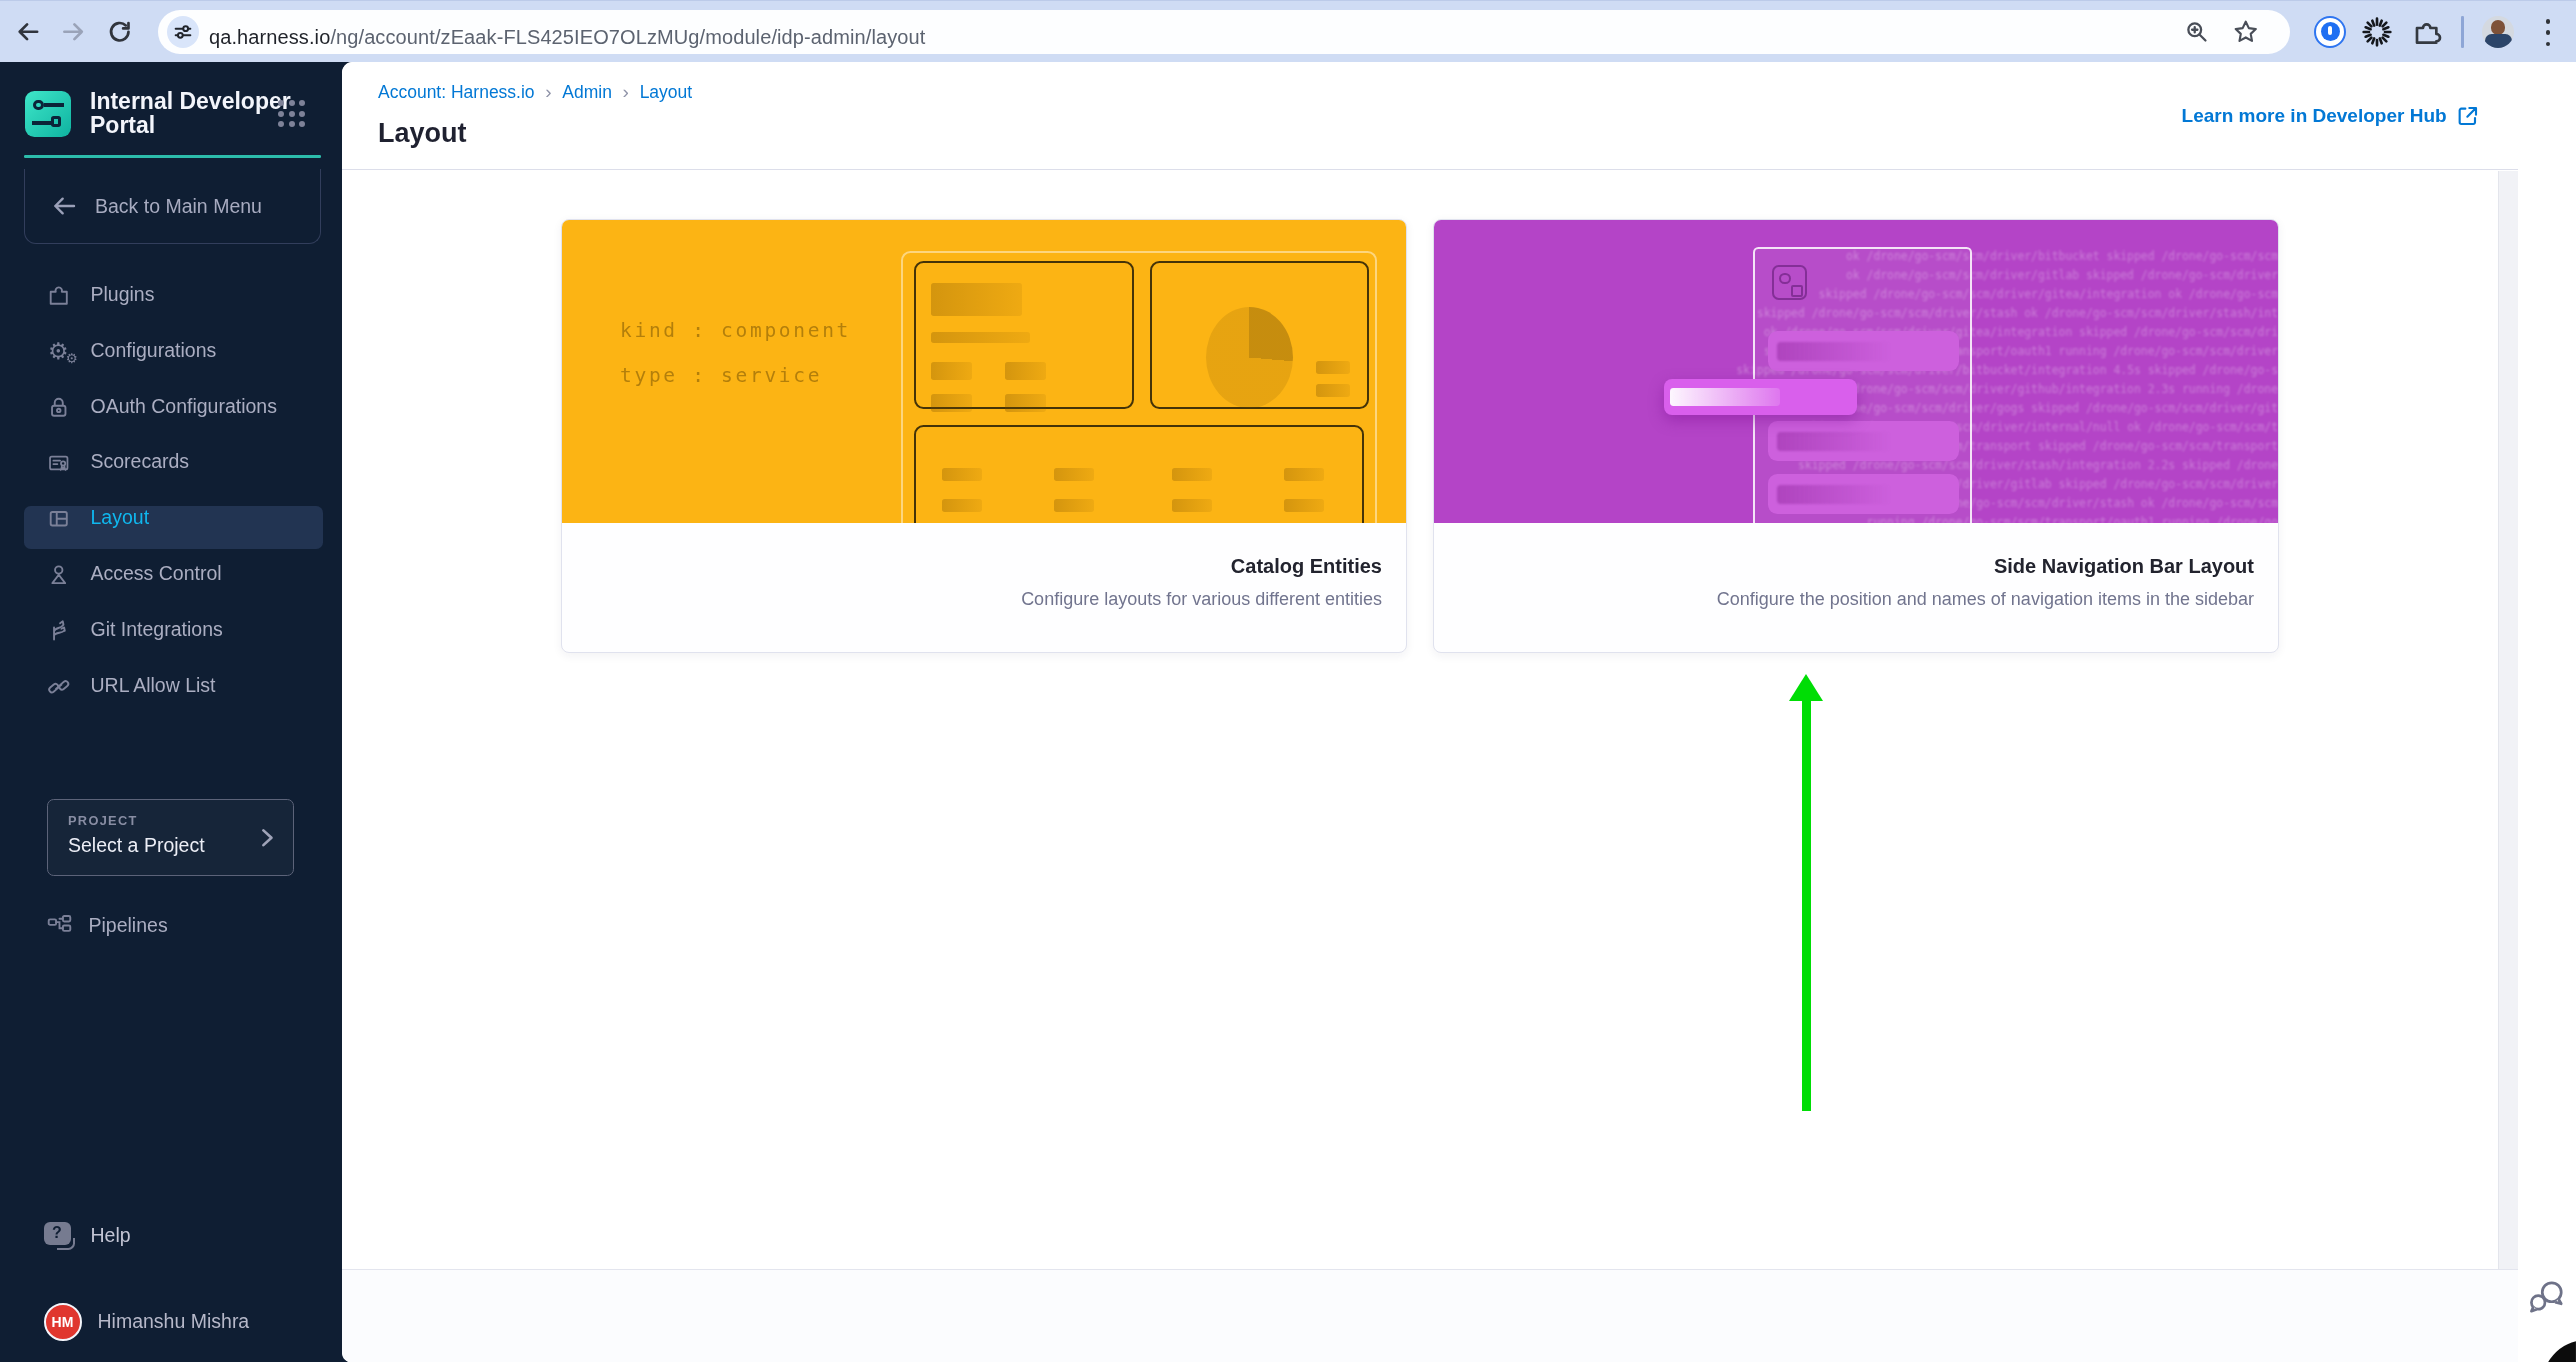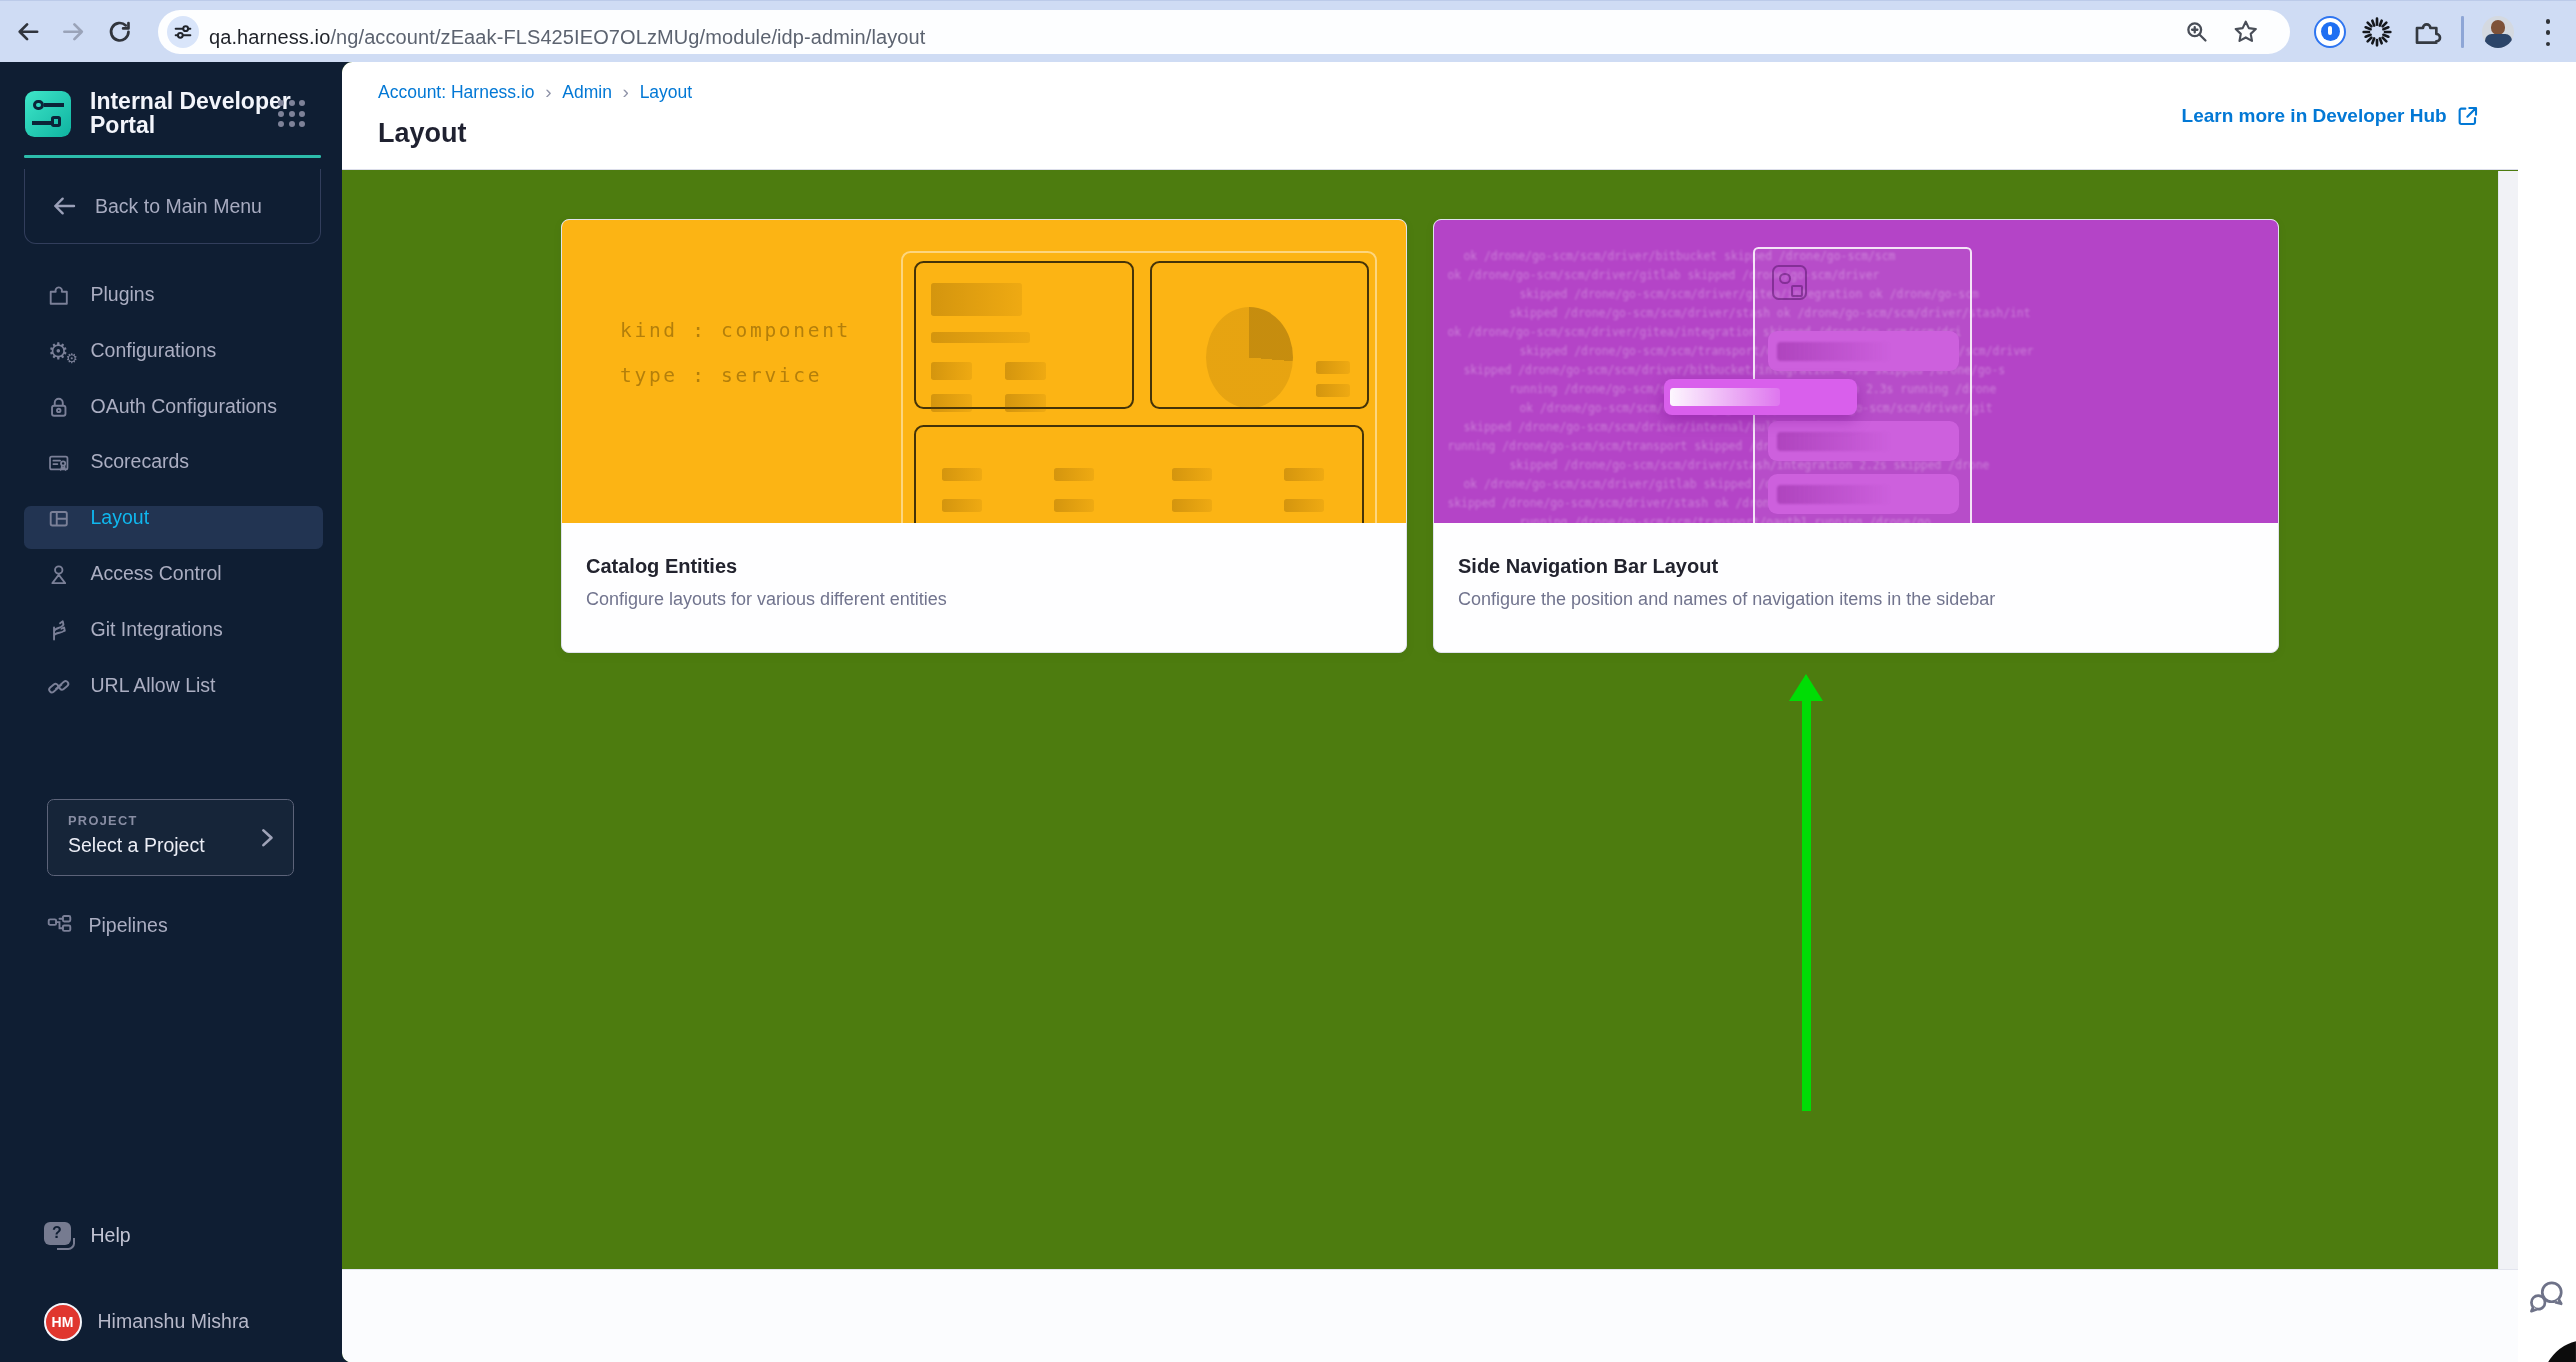--- a/index.html
+++ b/index.html
@@ -26,21 +26,21 @@
   .avatar-photo { position:absolute; left:2482px; top:14.8px; width:32px; height:32px; border-radius:50%; background:#d4d9e0; overflow:hidden; }
   .avatar-photo .head { position:absolute; left:8.7px; top:4px; width:14.8px; height:14.8px; border-radius:50%; background:#7e5238; }
   .avatar-photo .body { position:absolute; left:2.7px; top:18px; width:27px; height:16px; border-radius:6.7px; background:#2c4569; }
   .kebab { position:absolute; left:2542px; top:17px; width:12px; height:29.5px; display:flex; flex-direction:column; align-items:center; justify-content:space-between; padding:1.3px 0; }
   .kebab i { width:4.7px; height:4.7px; border-radius:50%; background:#2f3237; }
 
   
   .app-bg { position:absolute; left:0; top:62px; right:0; bottom:0; background:#0f1e33; }
   .sidebar { position:absolute; left:0; top:62px; width:342px; height:1301px; background:#0f1e33; color:#abaec2; }
   .right-gutter { position:absolute; left:2518px; top:62px; width:58px; height:1301px; background:#ffffff; }
-  .app-main { position:absolute; left:342px; top:62px; width:2176px; height:1301px; background:#4d7c0f; border-radius:10.7px 0 0 10.7px; overflow:hidden; }
+  .app-main { position:absolute; left:342px; top:62px; width:2176px; height:1301px; background:#ffffff; border-radius:10.7px 0 0 10.7px; overflow:hidden;text-align:right; }
 
   
   .logo-tile { position:absolute; left:25px; top:29px; width:46px; height:46px; border-radius:9.4px; background:linear-gradient(135deg,#3fe6c9,#0eb3a0); }
   .logo-tile .dot { position:absolute; left:8px; top:8.7px; width:10.7px; height:10.7px; border:3.4px solid #0b2438; border-radius:50%; }
   .logo-tile .bar1 { position:absolute; left:19px; top:12px; width:20px; height:4px; background:#0b2438; }
   .logo-tile .bar2 { position:absolute; left:6.7px; top:29.5px; width:20px; height:4px; background:#0b2438; }
   .logo-tile .sq { position:absolute; left:25.5px; top:25px; width:10.7px; height:10.7px; border:3.4px solid #0b2438; border-radius:2.7px; }
   .logo-title { position:absolute; left:90px; top:28px; font-size:23px; font-weight:bold; color:#f3f5fb; line-height:23.5px; }
   .grid-icon { position:absolute; left:278px; top:38px; width:28px; height:28px; display:grid; grid-template-columns:repeat(3,1fr); gap:4px; }
   .grid-icon i { width:6px; height:6px; border-radius:50%; background:#7e8298; }

